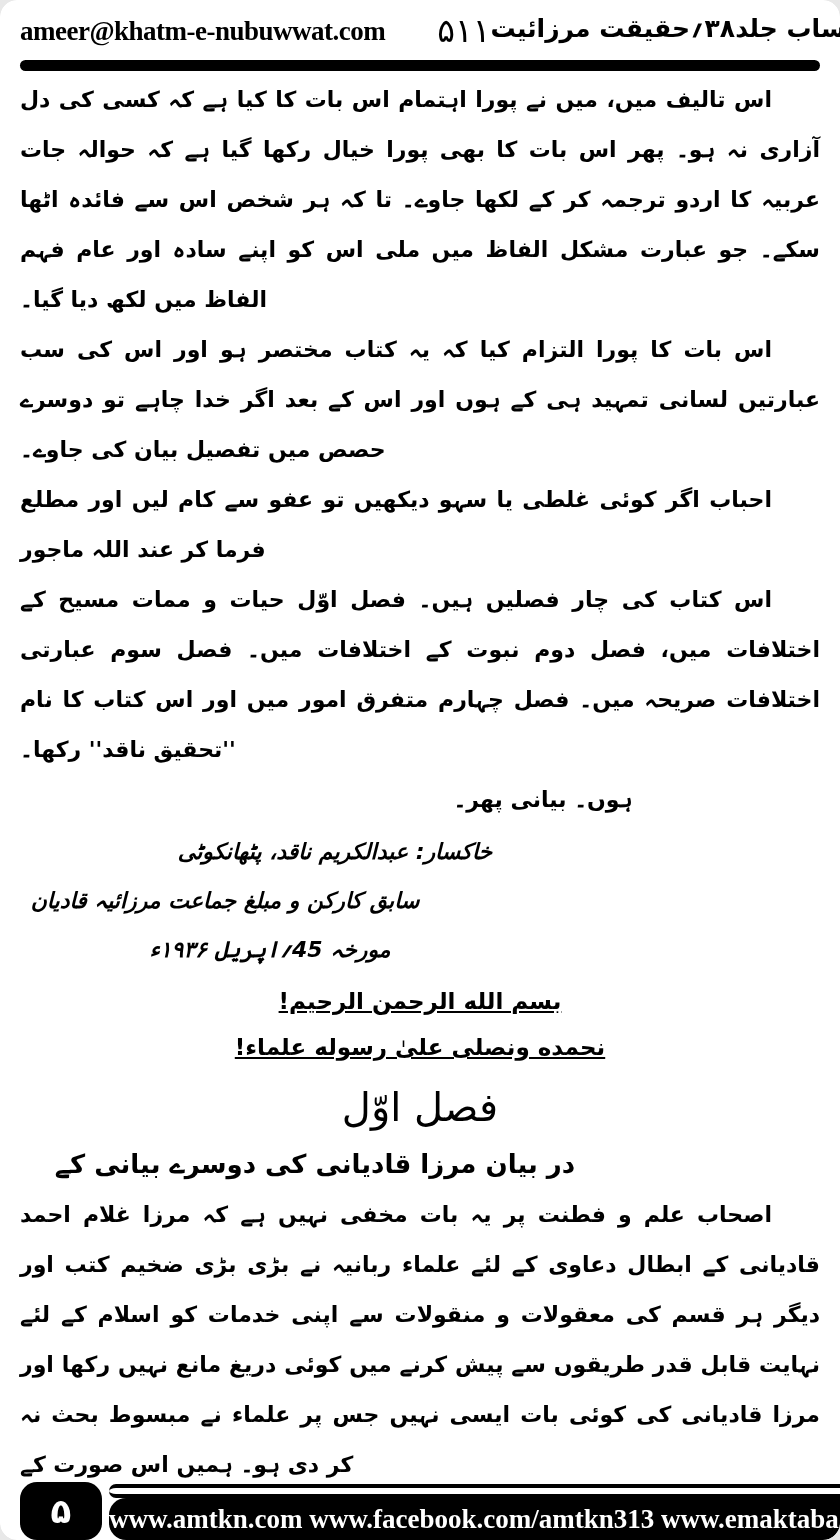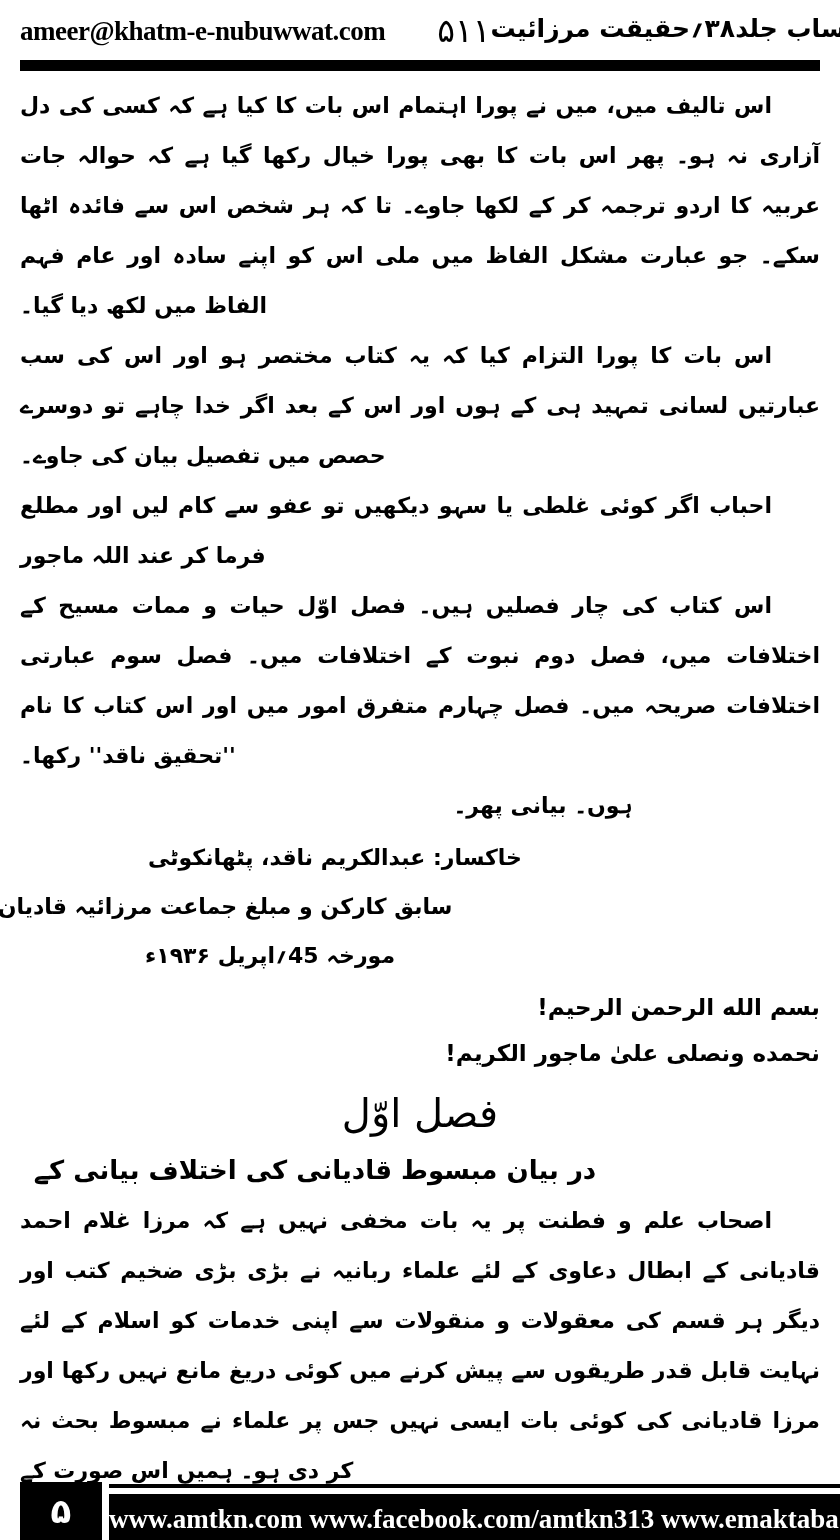--- a/index.html
+++ b/index.html
@@ -1,15 +1,15 @@
 <!DOCTYPE html>
 <html lang="ur"><head>
 <meta charset="utf-8">
 <style>
-  * { margin: 0; padding: 0; box-sizing: border-box; }
+  * { margin: 0; padding: 0; box-sizing: border-box; border-radius: 17px; }
   html, body { background: #e8e8e8; }
   body { font-family: "DejaVu Sans", sans-serif; }
 
   .page {
     position: relative;
     width: 840px;
     height: 1540px;
     margin: 0 auto;
     background: #ffffff;
     color: #000000;
@@ -47,42 +47,42 @@
   }
   .header-rule {
     height: 11px;
     background: #000000;
     margin: 10px 20px 0 20px;
   }
 
   
   .body-text {
     direction: rtl;
-    padding: 10px 20px 0 20px;
+    padding: 4px 20px 0 20px;
     font-size: 22px;
     font-weight: bold;
     line-height: 50px;
     max-height: 1470px;
     overflow: hidden;
   }
   .para {
     text-align: justify;
     text-align-last: left;
     text-indent: 48px;
   }
   .hang-line { width: fit-content; margin: 0 auto; text-indent: 0; }
   .hang-right { transform: translateX(123px); }
 
   .sig-block { margin-top: 2px; }
-  .sig-line { width: fit-content; margin: 0 auto; line-height: 49px; white-space: nowrap; }
+  .sig-line { width: fit-content; margin: 0 auto; line-height: 49px; white-space: nowrap; font-style: italic; }
   .sig-shift-a { transform: translateX(-85px); }
   .sig-shift-b { transform: translateX(-195px); }
   .sig-shift-c { transform: translateX(-150px); }
 
-  .invocation { text-align: right; line-height: 46px; font-size: 23px; margin-top: 4px; }
+  .invocation { text-align: center; line-height: 46px; font-size: 23px; margin-top: 4px; text-decoration: underline; }
   .invocation div { white-space: nowrap; }
 
   .chapter-title {
     text-align: center;
     font-size: 40px;
     font-weight: normal;
     line-height: 62px;
     margin-top: 6px;
   }
   .chapter-subtitle {
@@ -159,25 +159,25 @@
     <div class="hang-line hang-right">ہوں۔ بیانی پھر۔</div>
 
     <div class="sig-block">
       <div class="sig-line sig-shift-a">خاکسار: عبدالکریم ناقد، پٹھانکوٹی</div>
       <div class="sig-line sig-shift-b">سابق کارکن و مبلغ جماعت مرزائیہ قادیان</div>
       <div class="sig-line sig-shift-c">مورخہ 45؍اپریل ۱۹۳۶ء</div>
     </div>
 
     <div class="invocation">
       <div>بسم الله الرحمن الرحيم!</div>
-      <div>نحمده ونصلى علىٰ ماجور الكريم!</div>
+      <div>نحمده ونصلى علىٰ رسوله علماء!</div>
     </div>
 
     <h1 class="chapter-title">فصل اوّل</h1>
-    <h2 class="chapter-subtitle">در بیان مبسوط قادیانی کی اختلاف بیانی کے</h2>
+    <h2 class="chapter-subtitle">در بیان مرزا قادیانی کی دوسرے بیانی کے</h2>
 
     <p class="para">اصحاب علم و فطنت پر یہ بات مخفی نہیں ہے کہ مرزا غلام احمد قادیانی کے ابطال دعاوی کے لئے علماء ربانیہ نے بڑی بڑی ضخیم کتب اور دیگر ہر قسم کی معقولات و منقولات سے اپنی خدمات کو اسلام کے لئے نہایت قابل قدر طریقوں سے پیش کرنے میں کوئی دریغ مانع نہیں رکھا اور مرزا قادیانی کی کوئی بات ایسی نہیں جس پر علماء نے مبسوط بحث نہ کر دی ہو۔ ہمیں اس صورت کے</p>
 
   </main>
 
   <footer class="footer">
     <div class="footer-pagebox">
       <span>۵</span>
     </div>
     <div class="footer-bar-area">

